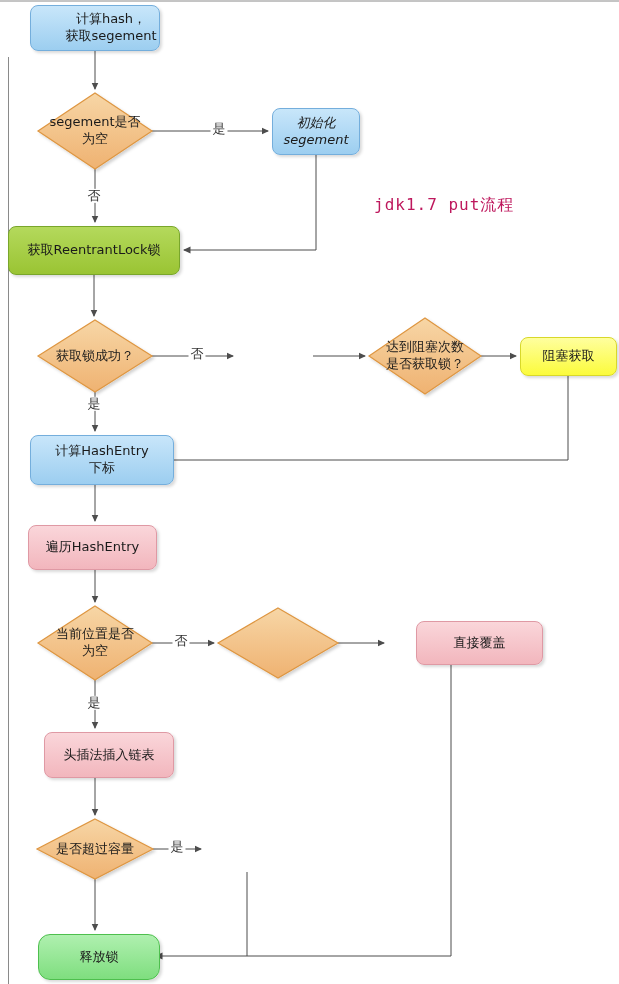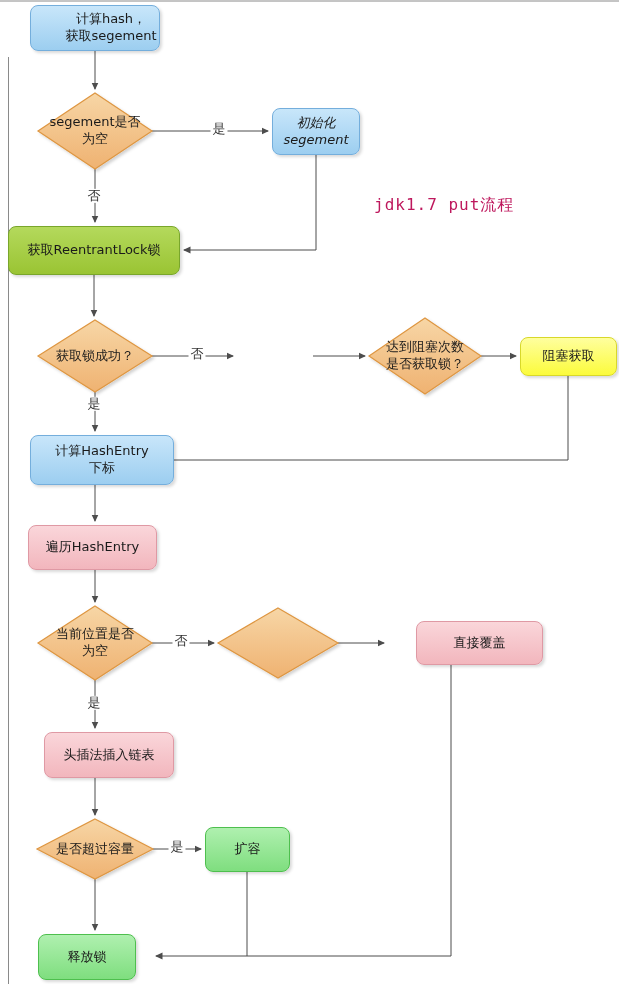--- a/index.html
+++ b/index.html
@@ -106,23 +106,22 @@
 
   <div class="node rect blue" style="left:30px; top:435px; width:144px; height:50px;">计算HashEntry
 下标</div>
 
   <div class="node rect pink" style="left:28px; top:525px; width:129px; height:45px;">遍历HashEntry</div>
 
   <div class="node rect pink" style="left:388px; top:621px; width:127px; height:44px;margin-left:28px;">直接覆盖</div>
 
   <div class="node rect pink" style="left:44px; top:732px; width:130px; height:46px;">头插法插入链表</div>
 
-  <div class="node rect mint" style="left:205px; top:827px; width:85px; height:45px;">扩容</div>
 
-  <div class="node rect mint" style="left:38px; top:934px; width:98px; height:46px;">释放锁</div>
+  <div class="node rect mint" style="left:38px; top:934px; width:122px; height:46px;border-radius:12px;">释放锁</div>
 
   <div class="node diamond-label" style="left:38px; top:93px; width:114px; height:76px;">segement是否
 为空</div>
 
   <div class="node diamond-label" style="left:38px; top:320px; width:114px; height:72px;">获取锁成功？</div>
 
   <div class="node diamond-label" style="left:369px; top:318px; width:112px; height:76px;">达到阻塞次数
 是否获取锁？</div>
 
   <div class="node diamond-label" style="left:38px; top:606px; width:114px; height:74px;">当前位置是否

